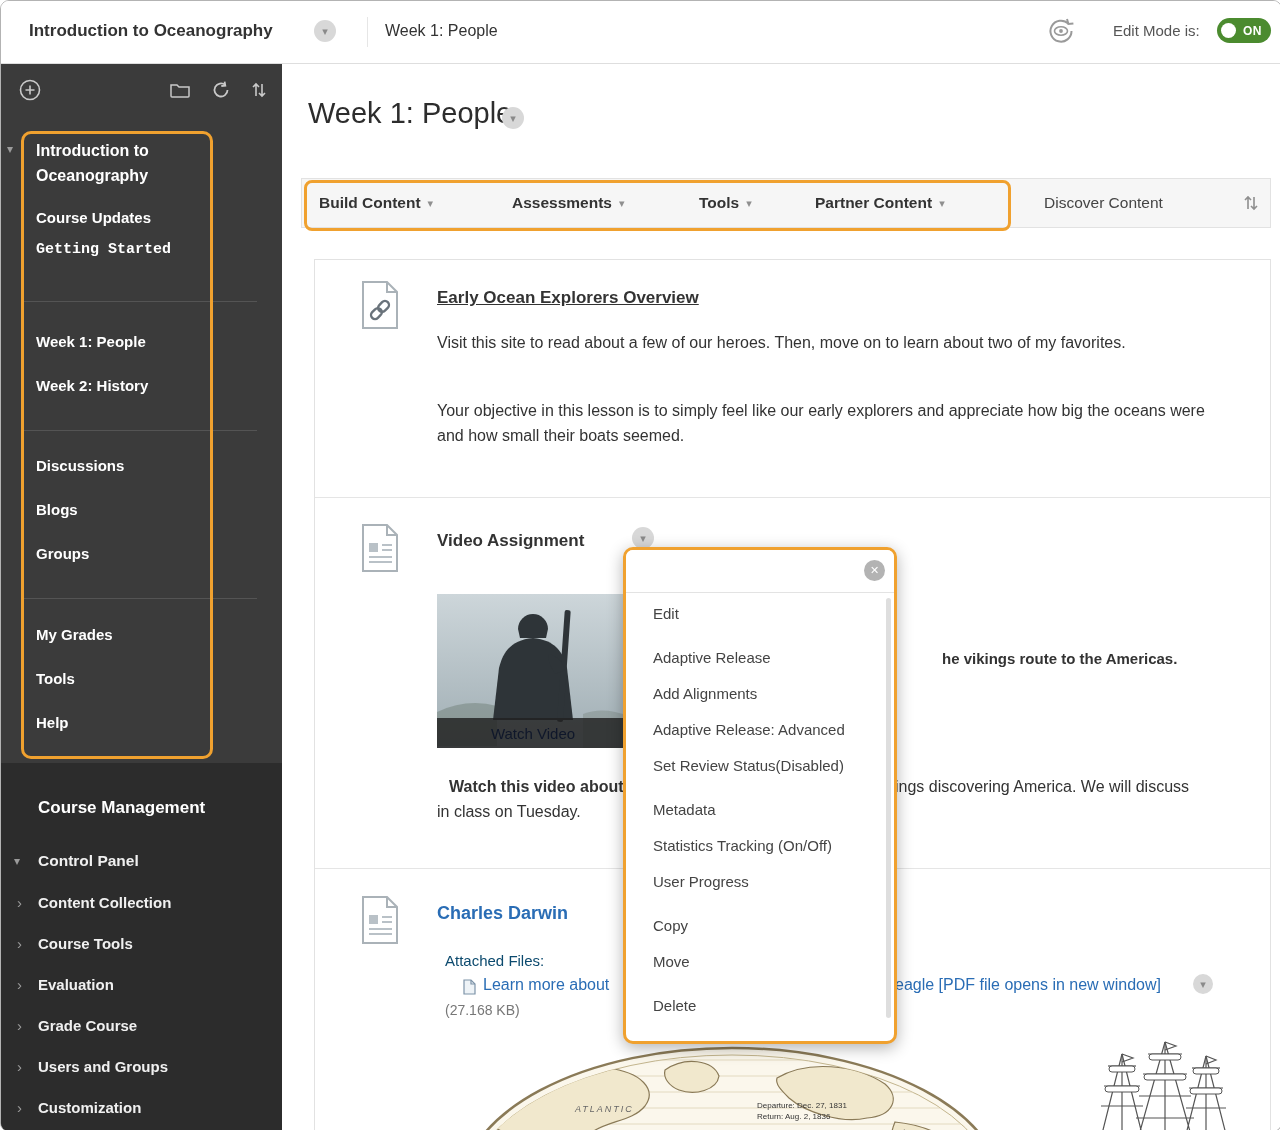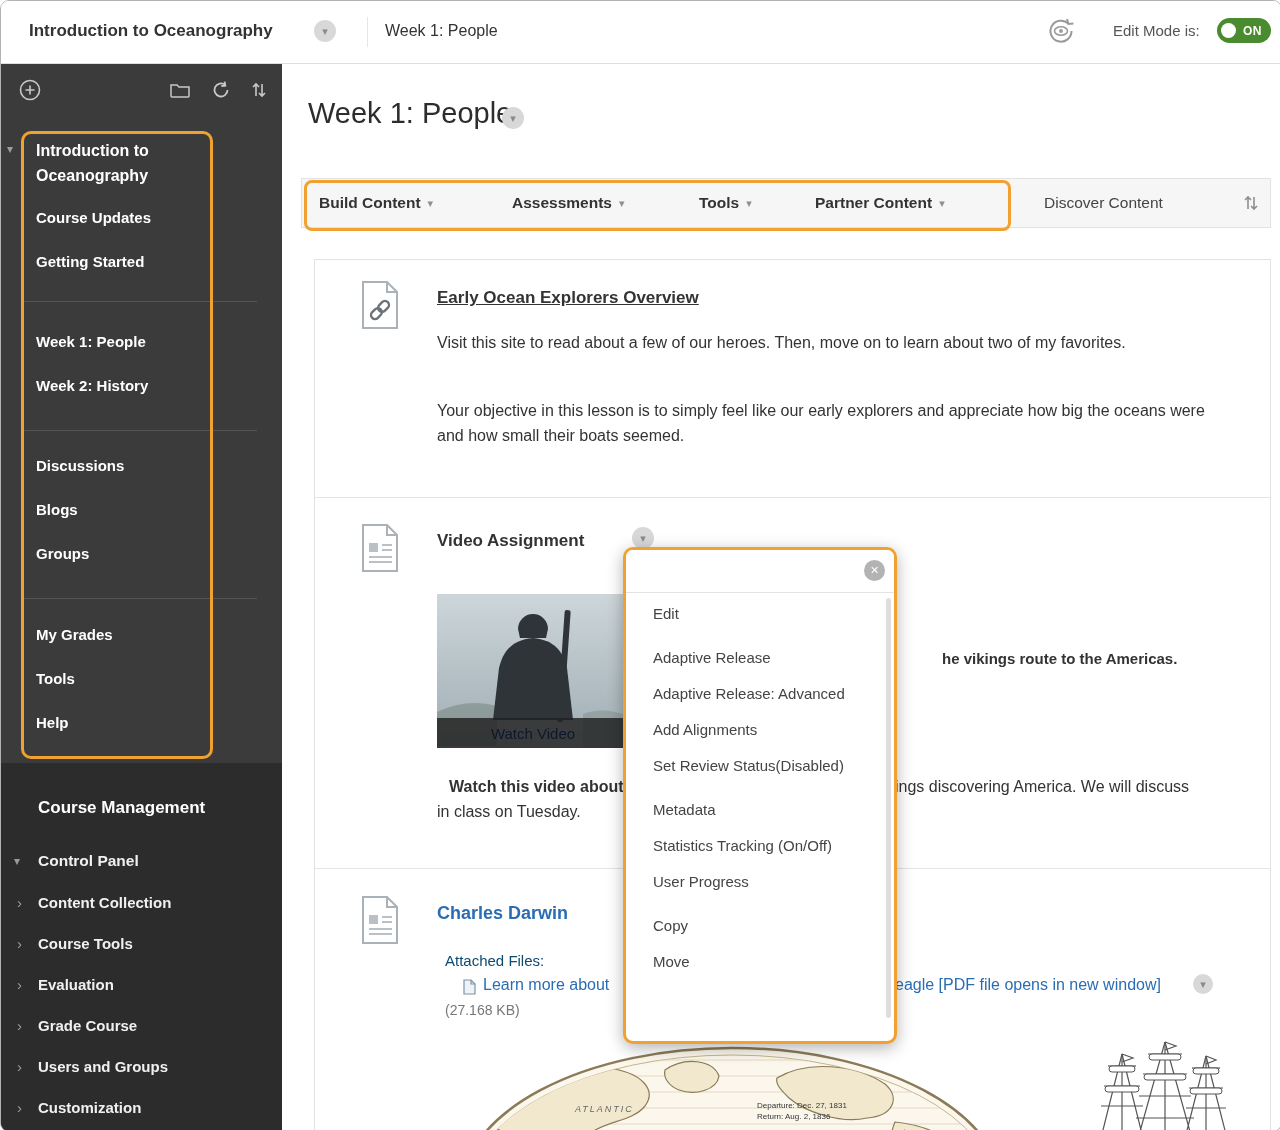--- a/index.html
+++ b/index.html
@@ -112,21 +112,21 @@
     <span class="abs" style="left:250px;top:17px;">
       <svg width="16" height="20" viewBox="0 0 16 20">
           <path d="M5 16 V4 M2 7 L5 4 L8 7 M11 4 V16 M8 13 L11 16 L14 13" stroke="#c9c9c9" stroke-width="1.6" fill="none"></path>
         </svg>
     </span>
 
     <span class="caret-grey" style="left:6px;top:80px;">▾</span>
     <div class="side-title">Introduction to Oceanography</div>
 
     <a class="side-item" style="top:144px;">Course Updates</a>
-    <a class="side-item" style="top:188px;">Getting Started</a>
+    <a class="side-item" style="top:176px;font-family:Liberation Mono, monospace;">Getting Started</a>
     <div class="side-divider" style="top:238px;"></div>
     <a class="side-item" style="top:268px;">Week 1: People</a>
     <a class="side-item" style="top:312px;">Week 2: History</a>
     <div class="side-divider" style="top:367px;"></div>
     <a class="side-item" style="top:392px;">Discussions</a>
     <a class="side-item" style="top:436px;">Blogs</a>
     <a class="side-item" style="top:480px;">Groups</a>
     <div class="side-divider" style="top:535px;"></div>
     <a class="side-item" style="top:561px;">My Grades</a>
     <a class="side-item" style="top:605px;">Tools</a>
@@ -326,30 +326,33 @@
   <div class="popup">
     <div class="popup-header">
       <span class="close-btn">✕</span>
     </div>
     <div class="popup-list">
       <div class="menu-group">
         <div class="menu-item">Edit</div>
       </div>
       <div class="menu-group">
         <div class="menu-item">Adaptive Release</div>
+        <div class="menu-item">Add Alignments</div>
         <div class="menu-item">Adaptive Release: Advanced</div>
-        <div class="menu-item">Add Alignments</div>
         <div class="menu-item">Set Review Status(Disabled)</div>
       </div>
       <div class="menu-group">
         <div class="menu-item">Metadata</div>
         <div class="menu-item">Statistics Tracking (On/Off)</div>
         <div class="menu-item">User Progress</div>
       </div>
       <div class="menu-group">
         <div class="menu-item">Copy</div>
         <div class="menu-item">Move</div>
       </div>
+      <div class="menu-group">
+        <div class="menu-item">Delete</div>
+      </div>
     </div>
     <div class="popup-scrollbar"></div>
   </div>
 
 </div>
 
 </body></html>

